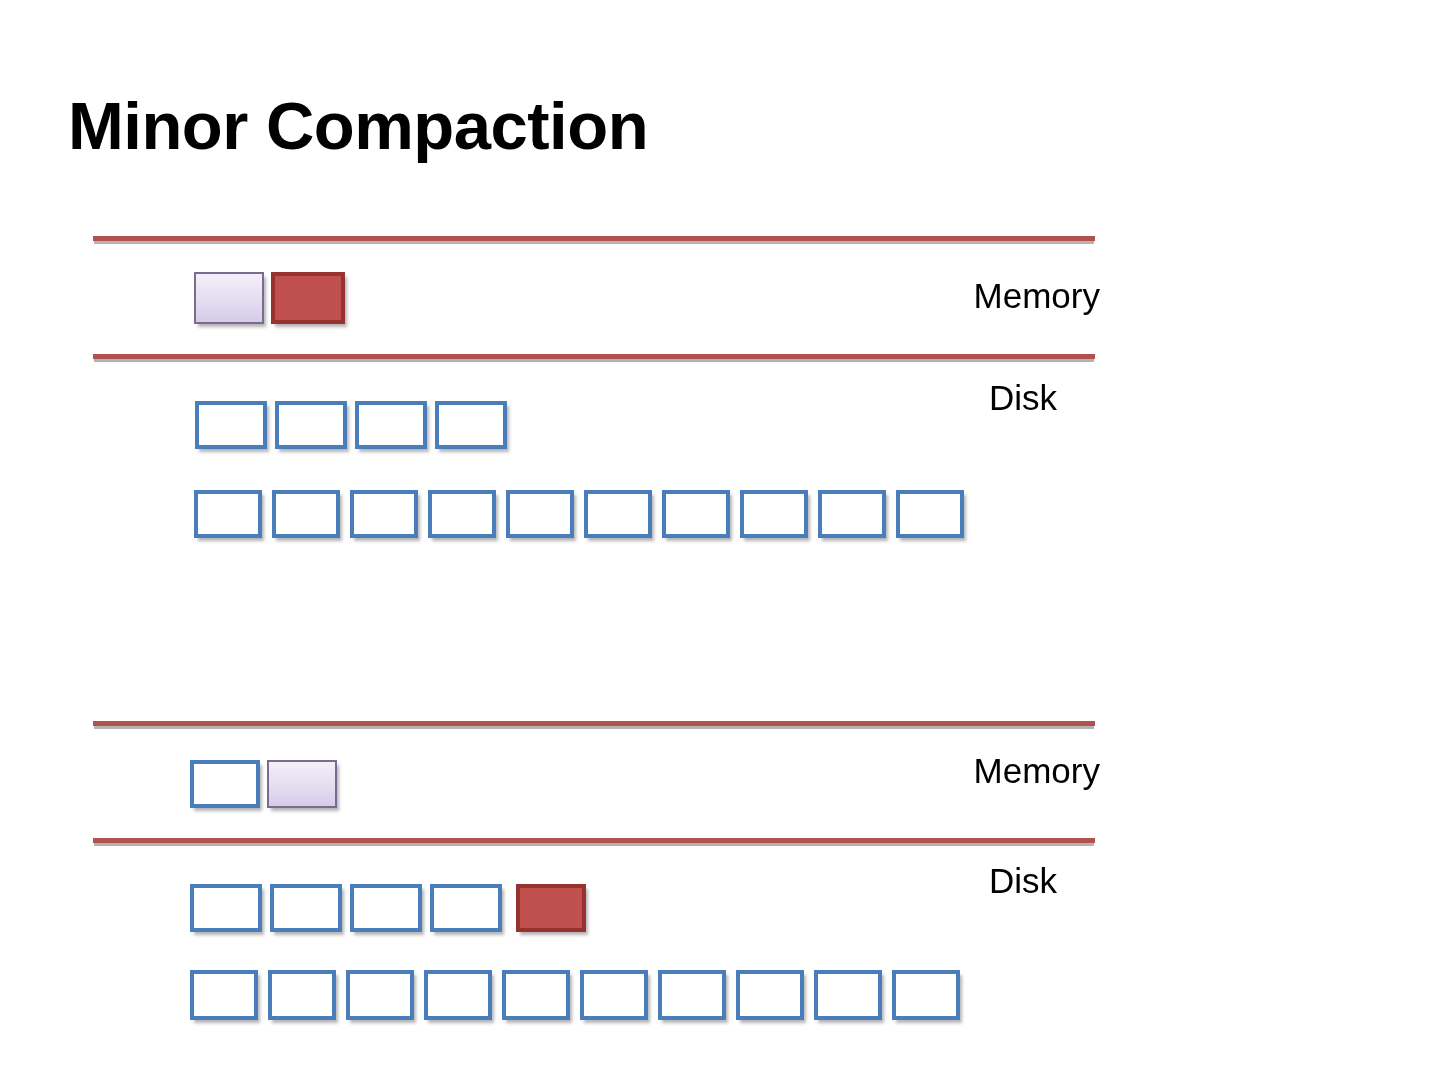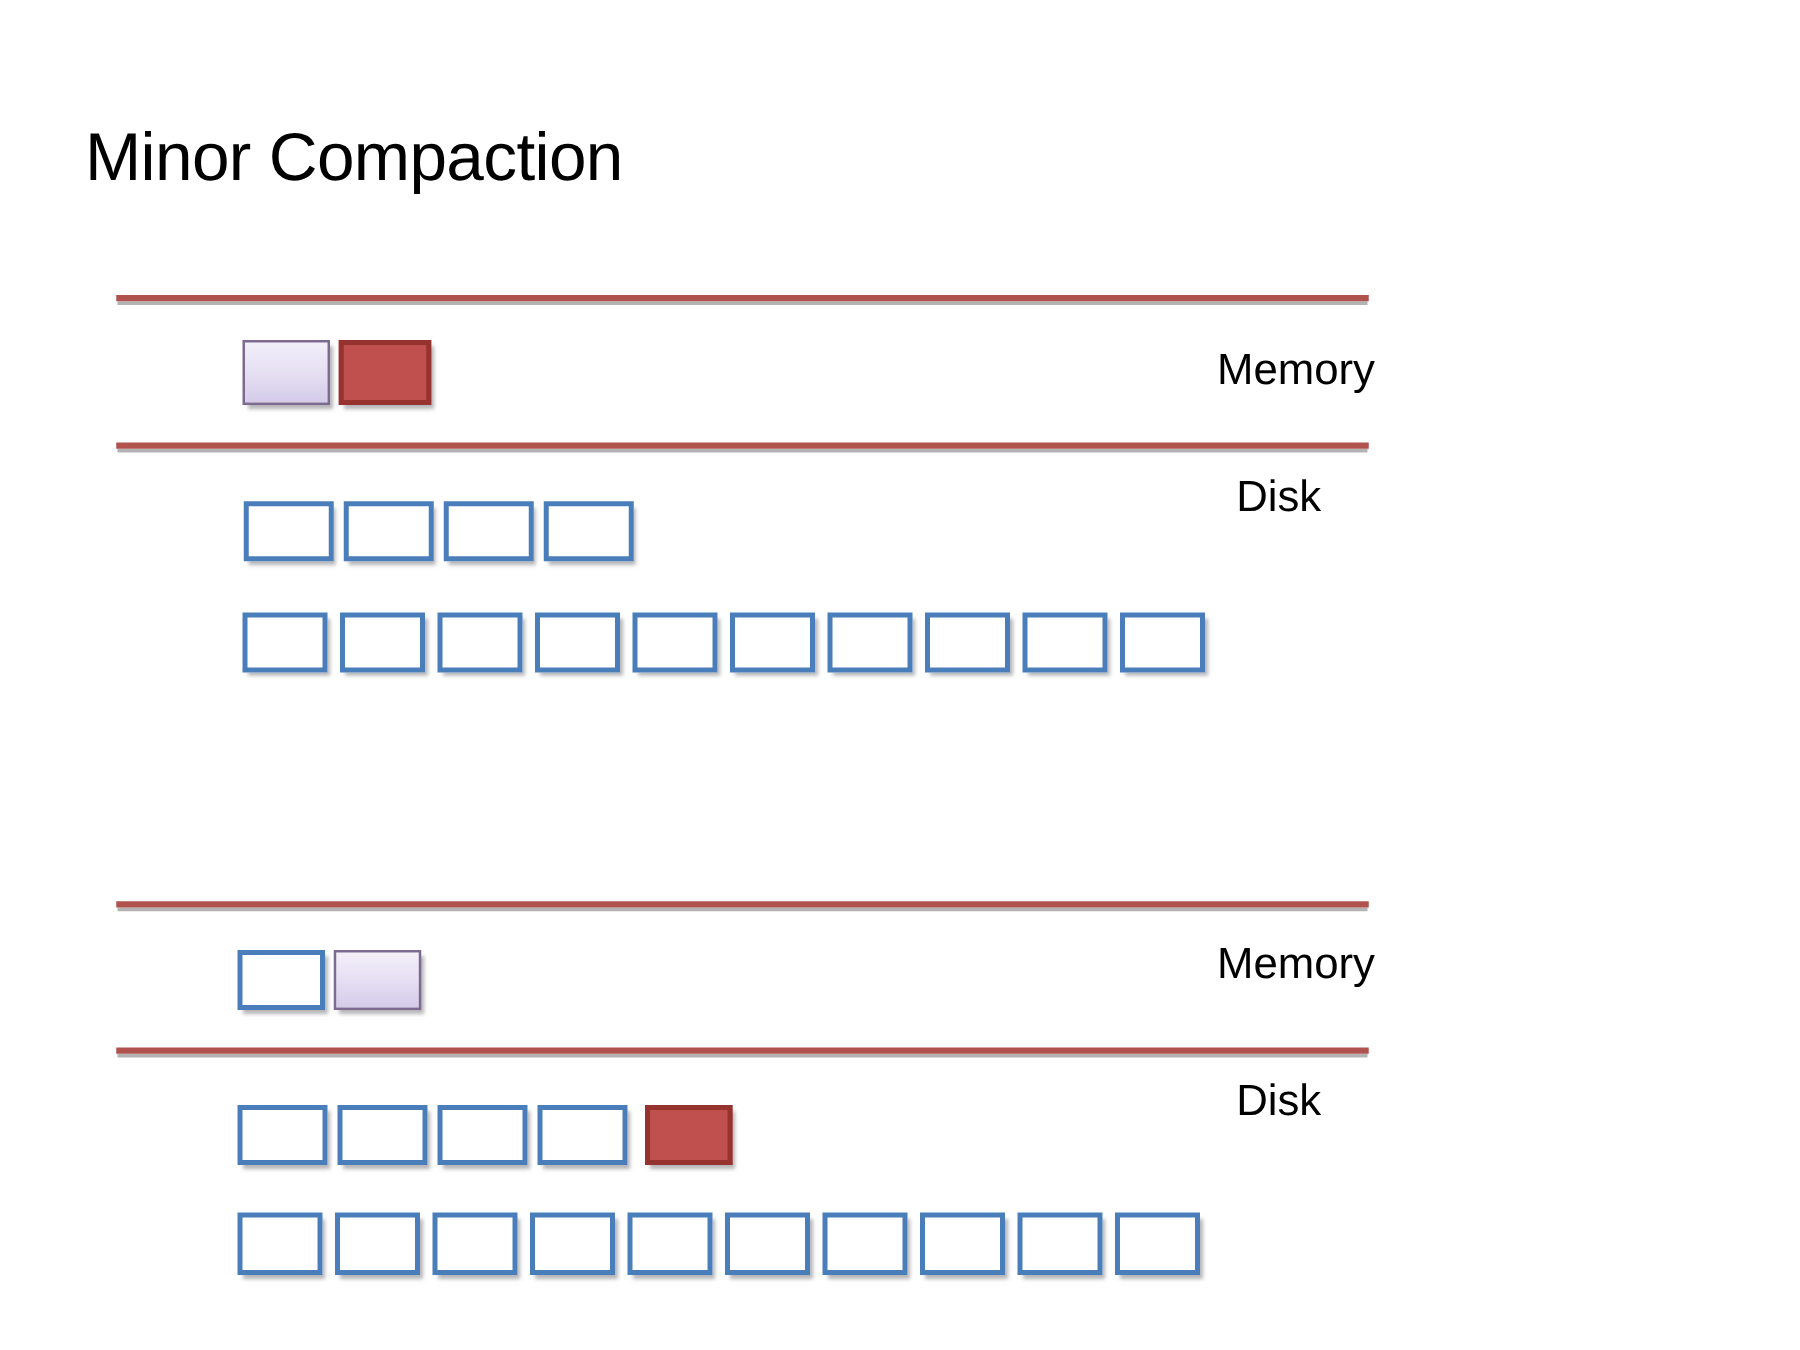--- a/index.html
+++ b/index.html
@@ -20,23 +20,23 @@
     position: absolute;
     inset: 0;
     background: #ffffff;
   }
 
   
   .slide-title {
     position: absolute;
     left: 68px;
     top: 78px;
-    font-size: 54px;
+    font-size: 67px;
     line-height: 96px;
-    font-weight: 400;
+    font-weight: 700;
     letter-spacing: -0.5px;
     color: #000000;
     white-space: nowrap;
   }
 
   
   .rule {
     position: absolute;
     left: 93px;
     width: 1002px;

